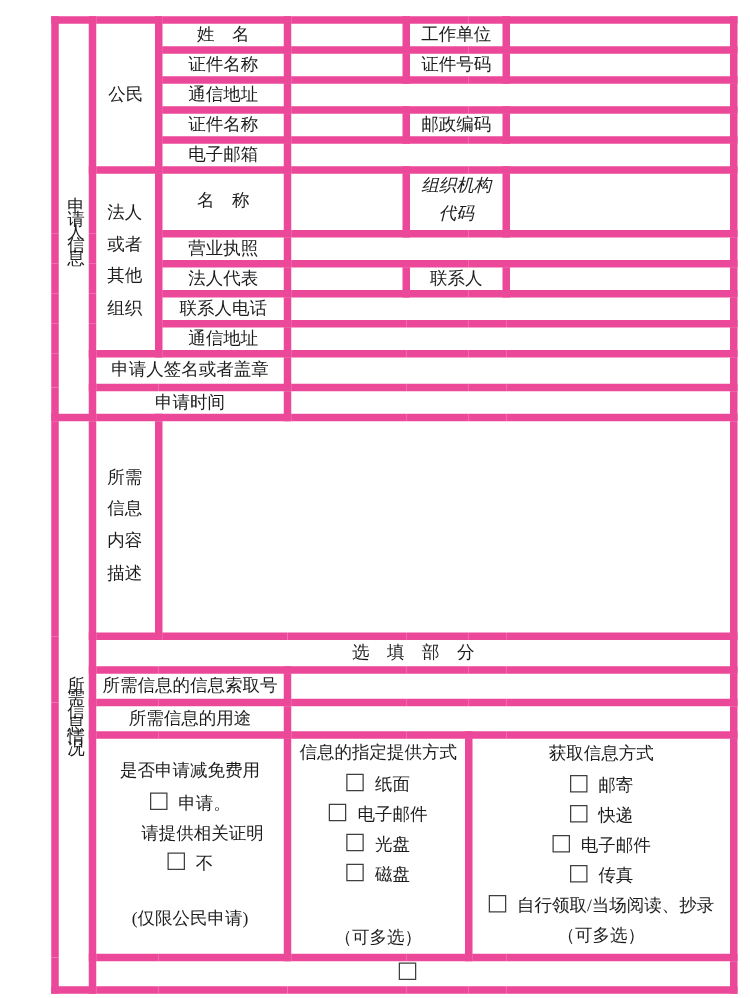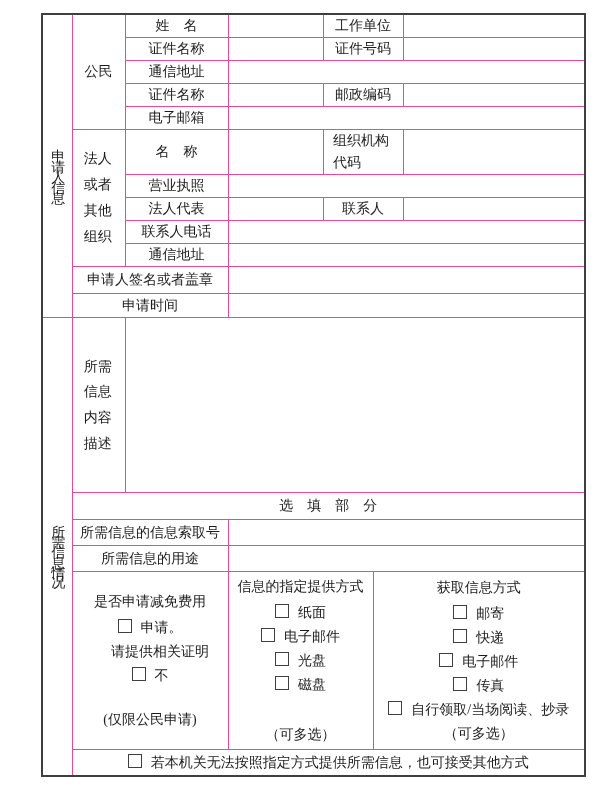--- a/index.html
+++ b/index.html
@@ -18,21 +18,21 @@
     position: absolute;
     left: 41px;
     top: 13px;
   }
   table.form {
     border-collapse: collapse;
     table-layout: fixed;
     width: 543px;
   }
   table.form td {
-    border: 1px solid #ec4899;
+    border: 6px solid #ec4899;
     font-size: 14px;
     text-align: center;
     vertical-align: middle;
     padding: 0;
     overflow: hidden;
   }
   table.form {
     border: 2px solid #3f3f3f;
   }
   
@@ -48,21 +48,22 @@
   .wrap2 {
     display: inline-block;
     width: 2.1em;
     line-height: 1.85;
     text-align: left;
   }
   .wrap4 {
     display: inline-block;
     width: 4.3em;
     line-height: 1.6;
-    text-align: left;
+    text-align: center;
+    font-style: italic;
   }
   td.optional-header {
     font-weight: normal;
     font-size: 14px;
   }
   
   td.cb-col {
     text-align: left;
     vertical-align: top;
     padding: 7px 4px 4px 9px;
@@ -243,18 +244,18 @@
       </div>
       <div class="cb-item">
         <span class="cb"></span><span>自行领取/当场阅读、抄录</span>
       </div>
       <div class="cb-note-obtain">（可多选）</div>
     </td>
   </tr>
 
   <tr style="height:26px">
     <td colspan="6" class="bottom-row">
-      <span class="cb"></span><span>若本机关无法按照指定方式提供所需信息，也可接受其他方式</span>
+      <span class="cb"></span>
     </td>
   </tr>
 </tbody>
     </table>
 </div>
 
 </body></html>

